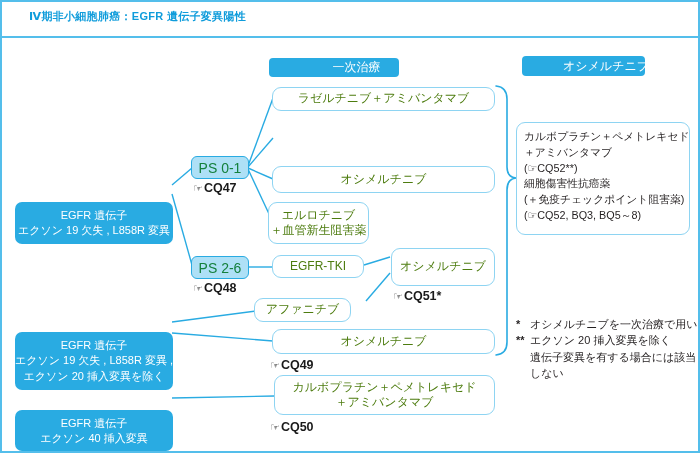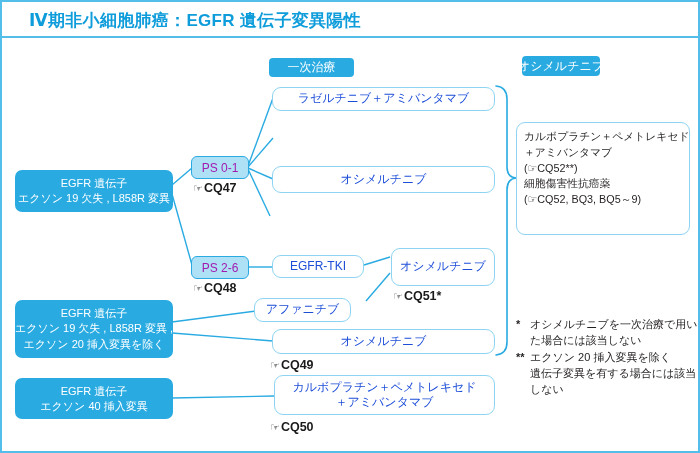--- a/index.html
+++ b/index.html
@@ -3,45 +3,45 @@
 <meta charset="utf-8">
 <style>
   html,body { margin:0; padding:0; background:#fff; }
   .canvas {
     position:relative; width:700px; height:453px; background:#ffffff;
     border:2px solid #54BEEB; box-sizing:border-box;
     font-family:"Liberation Sans","DejaVu Sans",sans-serif; overflow:hidden;
     color:#231F20;
   }
   .title {
-    position:absolute; left:27px; top:7px; font-size:17px; font-weight:bold;
+    position:absolute; left:27px; top:7px; font-size:11px; font-weight:bold;
     color:#0F9CDB; letter-spacing:0.3px; white-space:nowrap;
   }
   .title-divider { position:absolute; left:0; right:0; top:34px; height:2px; background:#54BEEB; }
   .connectors { position:absolute; left:0; top:0; pointer-events:none; }
   .connectors line, .connectors path { stroke:#29ABE2; stroke-width:1.4; fill:none; }
   .connectors path.brace { stroke-width:1.6; stroke-linecap:round; }
   .tag {
     position:absolute; background:#29ABE2; color:#fff; border-radius:4px;
-    display:flex; align-items:center; justify-content:center; font-size:12px; white-space:nowrap;
+    display:flex; align-items:center; justify-content:center; font-size:12px; white-space:nowrap;padding-left:45px;
   }
   .solid-box {
     position:absolute; background:#29ABE2; color:#fff; border-radius:7px;
     display:flex; flex-direction:column; align-items:center; justify-content:center;
-    font-size:11px; line-height:15px; text-align:center; white-space:nowrap;
+    font-size:11px; line-height:15px; text-align:center; white-space:nowrap;margin-top:32px;
   }
   .ps-box {
     position:absolute; background:#AEE0F6; border:1.5px solid #29ABE2; border-radius:6px;
-    display:flex; align-items:center; justify-content:center; font-size:12px;
-    color:#a21caf; box-sizing:border-box; white-space:nowrap;
+    display:flex; align-items:center; justify-content:center; font-size:14px;
+    color:#15803d; box-sizing:border-box; white-space:nowrap;
   }
   .t-box {
     position:absolute; background:#fff; border:1.5px solid #8ED4F2; border-radius:9px;
     display:flex; flex-direction:column; align-items:center; justify-content:center;
-    font-size:12px; line-height:15.5px; color:#1d4ed8; box-sizing:border-box;
+    font-size:12px; line-height:15.5px; color:#4d7c0f; box-sizing:border-box;
     text-align:center; white-space:nowrap;
   }
   .ref {
     position:absolute; font-size:12.5px; font-weight:bold; color:#1a1a1a;
     display:flex; align-items:center; gap:1px; white-space:nowrap;
   }
   .ref-icon { font-size:11px; font-weight:normal; position:relative; top:0.5px; }
   .info-box {
     position:absolute; background:#fff; border:1.5px solid #8ED4F2; border-radius:9px;
     box-sizing:border-box; padding:6px 3px 5px 7px; font-size:10.8px; line-height:15.8px;
@@ -103,20 +103,24 @@
     <span class="ref-icon">☞</span>
       <span>CQ48</span>
   </div>
 
   <div class="t-box" style="left:270px;top:85px;width:223px;height:24px">
     <div>ラゼルチニブ＋アミバンタマブ</div>
   </div>
   <div class="t-box" style="left:270px;top:164px;width:223px;height:27px">
     <div>オシメルチニブ</div>
   </div>
+  <div class="t-box" style="left:266px;top:200px;width:101px;height:42px">
+    <div>エルロチニブ</div>
+    <div>＋血管新生阻害薬</div>
+  </div>
   <div class="t-box" style="left:270px;top:253px;width:92px;height:23px">
     <div>EGFR-TKI</div>
   </div>
   <div class="t-box" style="left:389px;top:246px;width:104px;height:38px">
     <div>オシメルチニブ</div>
   </div>
   <div class="ref" style="left:391px;top:287px">
     <span class="ref-icon">☞</span>
       <span>CQ51*</span>
   </div>
@@ -137,29 +141,29 @@
   <div class="ref" style="left:268px;top:418px">
     <span class="ref-icon">☞</span>
       <span>CQ50</span>
   </div>
 
   <div class="info-box" style="left:514px;top:120px;width:174px;height:113px">
     <div>カルボプラチン＋ペメトレキセド</div>
     <div>＋アミバンタマブ</div>
     <div>(☞CQ52**)</div>
     <div>細胞傷害性抗癌薬</div>
-    <div>(☞CQ52, BQ3, BQ5～9)</div>
+    <div>(＋免疫チェックポイント阻害薬)</div>
+    <div>(☞CQ52, BQ3, BQ5～8)</div>
   </div>
 
   <div class="footnotes" style="left:514px;top:314px;width:182px">
     <div class="fn">
       <div class="fn-marker">*</div>
       <div class="fn-lines">
         <div>オシメルチニブを一次治療で用い</div>
-        <div>た場合には該当しない</div>
       </div>
     </div>
     <div class="fn">
       <div class="fn-marker">**</div>
       <div class="fn-lines">
         <div>エクソン 20 挿入変異を除く</div>
         <div>遺伝子変異を有する場合には該当</div>
         <div>しない</div>
       </div>
     </div>

